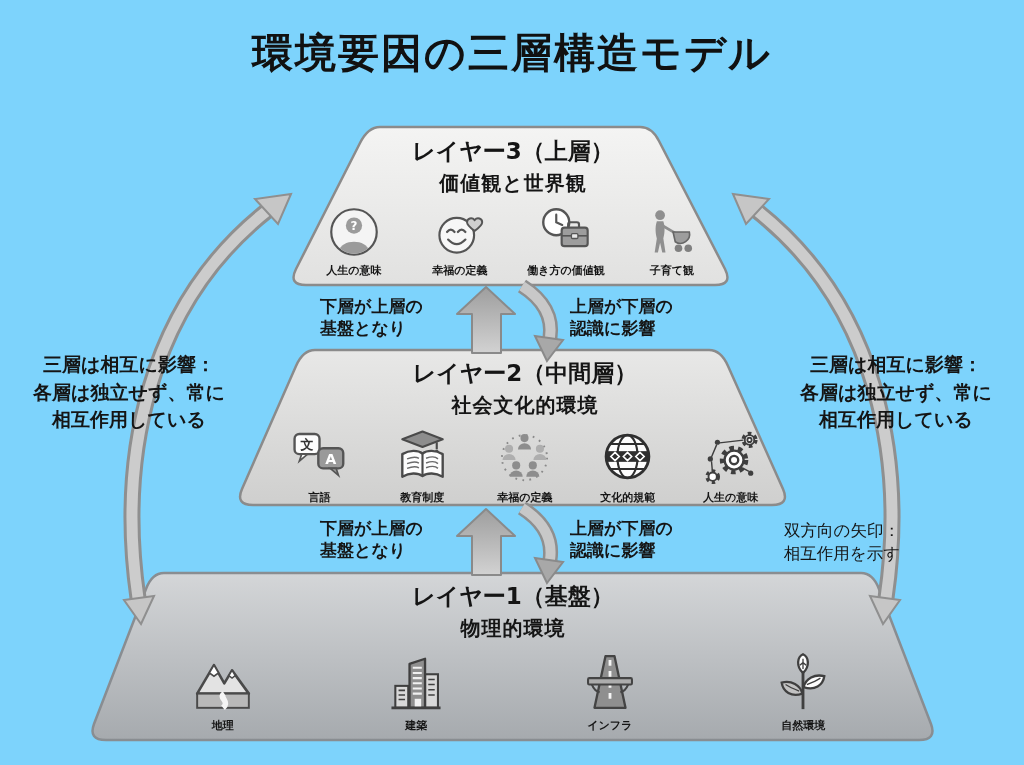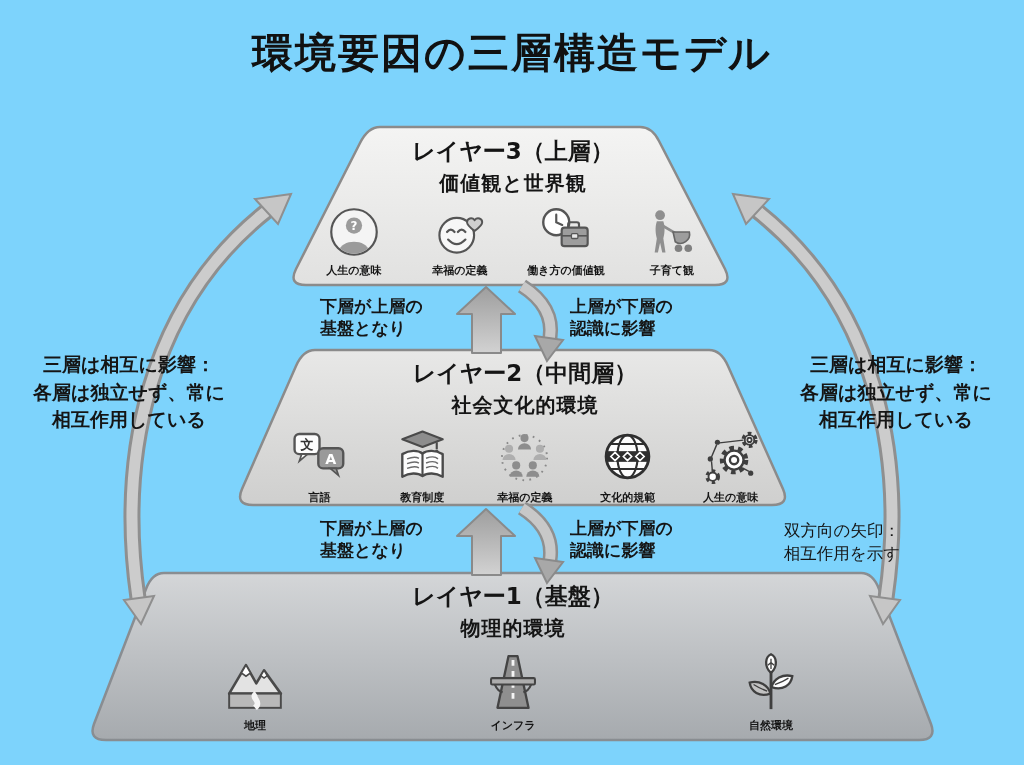--- a/index.html
+++ b/index.html
@@ -250,20 +250,33 @@
         <svg class="ic" viewBox="0 0 48 48">
           <path d="M4 33 L17 11 L25 25 L31 15 L44 33 Z" fill="#e3e3e3" stroke="#4a4a4a" stroke-width="2" stroke-linejoin="round"></path>
           <path d="M13.5 17 L17 11 L20.5 17 L17 19.5 Z" fill="#fff" stroke="#4a4a4a" stroke-width="1.2"></path>
           <path d="M28.5 19 L31 15 L33.5 19 L31 21 Z" fill="#fff" stroke="#4a4a4a" stroke-width="1.2"></path>
           <rect x="4" y="33" width="40" height="11" fill="#b9b9b9" stroke="#4a4a4a" stroke-width="1.5"></rect>
           <path d="M25 33 C20 36 30 39 24 44" fill="none" stroke="#f5f5f5" stroke-width="4.5"></path>
         </svg>
         <div class="ilabel">地理</div>
       </div>
 
+      <div class="item">
+        <svg class="ic" viewBox="0 0 48 48">
+          <rect x="8" y="27" width="10" height="17" fill="#d8d8d8" stroke="#3f3f3f" stroke-width="1.6"></rect>
+          <path d="M10.5 30.5 h5 M10.5 34 h5 M10.5 37.5 h5" stroke="#3f3f3f" stroke-width="1.2"></path>
+          <rect x="31" y="18" width="10" height="26" fill="#d8d8d8" stroke="#3f3f3f" stroke-width="1.6"></rect>
+          <path d="M33.5 22 h5 M33.5 26 h5 M33.5 30 h5 M33.5 34 h5" stroke="#3f3f3f" stroke-width="1.2"></path>
+          <path d="M19 10 L31 6 V44 H19 Z" fill="#8f8f8f" stroke="#3f3f3f" stroke-width="1.8" stroke-linejoin="round"></path>
+          <path d="M21.5 13 h7 M21.5 17 h7 M21.5 21 h7 M21.5 25 h7 M21.5 29 h7 M21.5 33 h7" stroke="#f1f1f1" stroke-width="1.6"></path>
+          <rect x="23" y="37" width="5" height="7" fill="#f1f1f1"></rect>
+          <path d="M5 44 h38" stroke="#3f3f3f" stroke-width="2"></path>
+        </svg>
+        <div class="ilabel">建築</div>
+      </div>
 
       <div class="item">
         <svg class="ic" viewBox="0 0 48 48">
           <path d="M20.5 4 H27.5 L36 44 H12 Z" fill="#8f8f8f" stroke="#444" stroke-width="1.8" stroke-linejoin="round"></path>
           <path d="M24 7 V41" stroke="#f5f5f5" stroke-width="2.2" stroke-dasharray="4.5 4"></path>
           <rect x="7" y="21" width="34" height="5" rx="1" fill="#adadad" stroke="#444" stroke-width="1.6"></rect>
           <path d="M10 26 q2 5 6 6 M38 26 q-2 5 -6 6" fill="none" stroke="#444" stroke-width="1.6"></path>
         </svg>
         <div class="ilabel">インフラ</div>
       </div>

